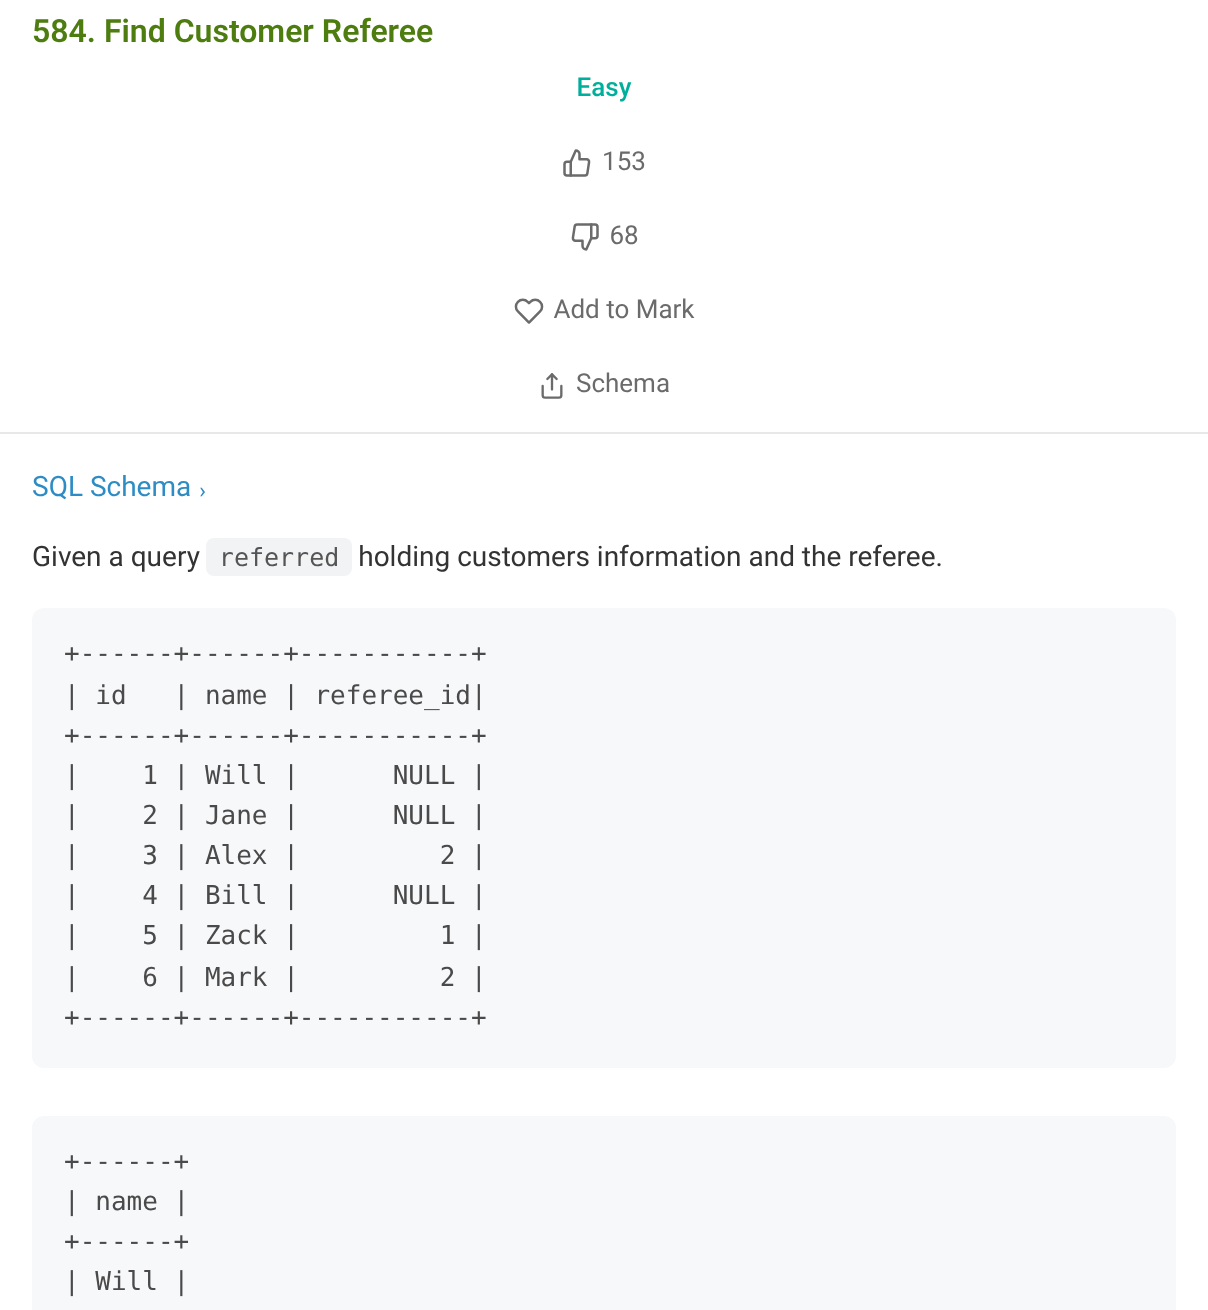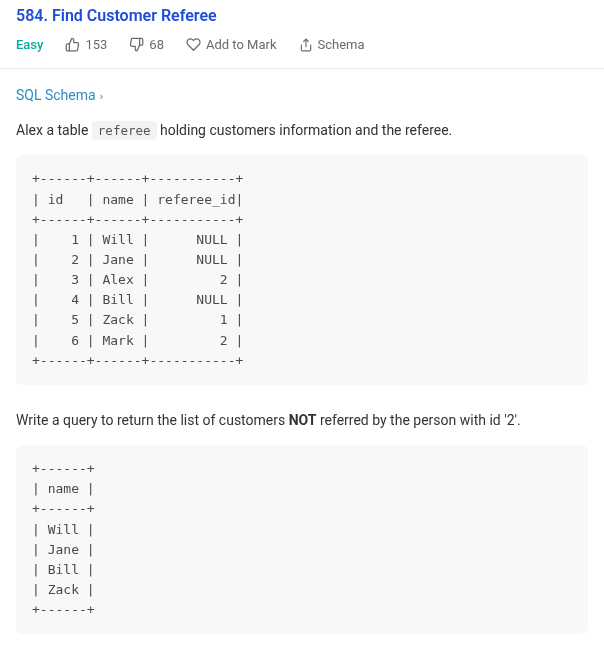--- a/index.html
+++ b/index.html
@@ -19,29 +19,30 @@
     color:var(--text);
     width:604px;
     height:655px;
     overflow:hidden;
   }
   .wrap{padding:4px 16px 24px 16px;}
   .title{
     font-size:16px;
     font-weight:600;
     margin:2px 0 12px 0;
-    color:#1d4ed8;
+    color:#4d7c0f;
   }
   .meta-row{
     display:flex;
     align-items:center;
     gap:22px;
     font-size:13px;
     color:var(--muted);
     margin-bottom:16px;
+    flex-direction:column;
   }
   .difficulty{color:var(--green);font-weight:500;}
   .meta-item{display:flex;align-items:center;gap:5px;cursor:pointer;}
   .meta-item svg{display:block;}
   .divider{height:1px;background:var(--border);margin:0 -16px 16px -16px;}
   .link{color:var(--accent);font-size:14px;cursor:pointer;display:inline-flex;align-items:flex-end;gap:4px;margin-bottom:16px;}
   .link .chev{font-size:11px;color:var(--accent);}
   p{font-size:14px;line-height:1.6;margin:0 0 14px 0;color:#333;}
   code.inline{
     background:var(--chip-bg);
@@ -119,37 +120,34 @@
   </div>
 
   <div class="divider"></div>
 
   <div class="link">
     <span>SQL Schema</span>
     <span class="chev">›</span>
   </div>
 
   <p>
-    <span>Alex a table </span><code class="inline">referee</code><span> holding customers information and the referee.</span>
+    <span>Given a query </span><code class="inline">referred</code><span> holding customers information and the referee.</span>
   </p>
 
   <pre class="codeblock">+------+------+-----------+
 | id   | name | referee_id|
 +------+------+-----------+
 |    1 | Will |      NULL |
 |    2 | Jane |      NULL |
 |    3 | Alex |         2 |
 |    4 | Bill |      NULL |
 |    5 | Zack |         1 |
 |    6 | Mark |         2 |
 +------+------+-----------+</pre>
 
-  <p>
-    <span>Write a query to return the list of customers </span><strong>NOT</strong><span> referred by the person with id '2'.</span>
-  </p>
 
 
   <pre class="codeblock">+------+
 | name |
 +------+
 | Will |
 | Jane |
 | Bill |
 | Zack |
 +------+</pre>

